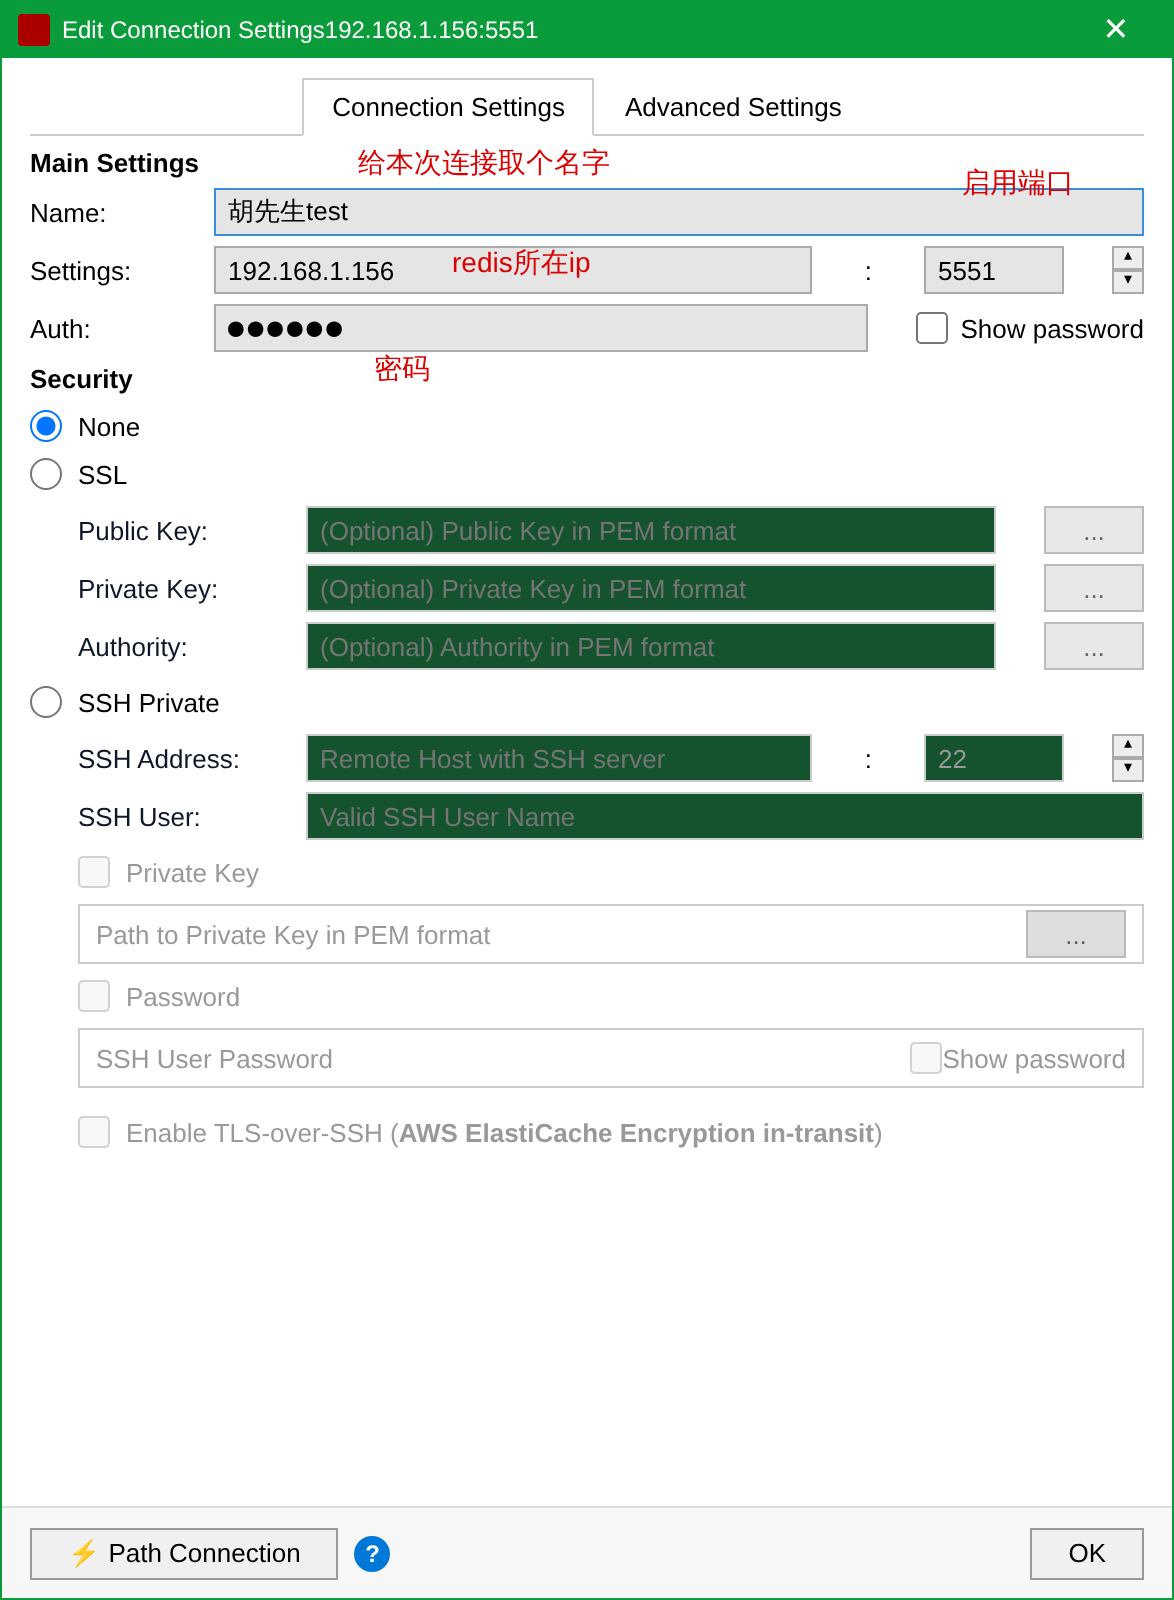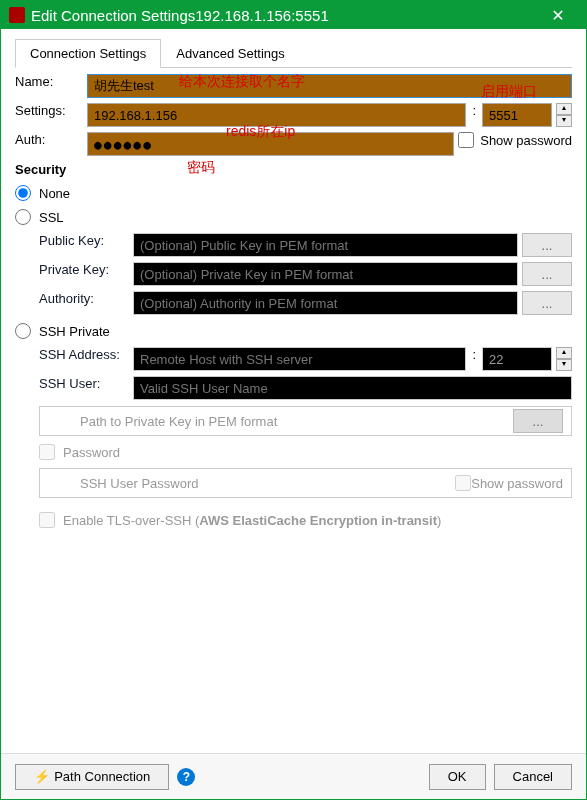--- a/index.html
+++ b/index.html
@@ -1,42 +1,42 @@
 <!DOCTYPE html>
 <html><head>
 <meta charset="utf-8">
 <style>
 * { box-sizing: border-box; margin: 0; padding: 0; font-family: "Segoe UI", Tahoma, sans-serif; font-size: 13px; }
 body { background: #f0f0f0; width: 587px; height: 800px; position: relative; }
 .window { width: 587px; height: 800px; background: #fff; border: 1px solid #0a9c3a; position: relative; }
 .titlebar { height: 28px; background: #0a9c3a; color: #fff; display: flex; align-items: center; padding: 0 8px; }
 .titlebar .icon { width: 16px; height: 16px; background: #a00; margin-right: 6px; border-radius: 2px; }
-.titlebar .title { flex: 1; font-size: 15px; }
+.titlebar .title { flex: 1; font-size: 12px; }
 .titlebar .close { width: 40px; text-align: center; cursor: pointer; font-size: 16px; }
 .content { padding: 10px 14px 0 14px; height: calc(100% - 28px - 46px); overflow: hidden; }
-.tabs { display: flex; border-bottom: 1px solid #ccc; margin-bottom: 6px; }
+.tabs { display: flex; border-bottom: 1px solid #ccc; margin-bottom: 6px; justify-content: center; }
 .tab { padding: 6px 14px; border: 1px solid transparent; border-bottom: none; cursor: pointer; }
 .tab.active { border-color: #ccc; background: #fff; border-bottom: 1px solid #fff; margin-bottom: -1px; }
 .section-title { font-weight: bold; margin: 6px 0 4px 0; }
-.row { display: flex; align-items: flex-start; margin: 5px 0; gap: 4px; }
+.row { display: flex; align-items: center; margin: 5px 0; gap: 24px; }
 .row label { width: 68px; }
-.row input[type=text], .row input[type=password] { flex: 1; height: 24px; border: 1px solid #aaa; padding: 0 6px; background: #a16207; }
+.row input[type=text], .row input[type=password] { flex: 1; height: 24px; border: 1px solid #aaa; padding: 0 6px; background: #e5e5e5; }
 .row input.port { width: 70px; flex: none; }
 .row .colon { padding: 0 2px; }
 .checkbox-row { display: flex; align-items: center; gap: 6px; }
 input[type=checkbox], input[type=radio] { width: 16px; height: 16px; }
 .radio-row { display: flex; align-items: center; gap: 8px; margin: 8px 0; }
 .sub { margin-left: 24px; }
 .sub .row label { width: 90px; color: #0f172a; }
 .sub input[type=text] { color: #999; }
-.sub input[type=text]:disabled { background: #000000; color: #999; border-color: #ccc; }
+.sub input[type=text]:disabled { background: #14532d; color: #999; border-color: #ccc; }
 .browse-btn { width: 50px; height: 24px; background: #e8e8e8; border: 1px solid #bbb; cursor: pointer; color: #666; }
 .sub-checkbox { margin: 8px 0; display: flex; align-items: center; gap: 8px; color: #999; }
 .sub-input-full { width: 100%; height: 30px; border: 1px solid #ccc; padding: 0 8px; margin: 6px 0; display: flex; align-items: center; color: #999; background: #fff; }
-.sub-input-full .ph { flex: 1; margin-left: 32px; }
+.sub-input-full .ph { flex: 1; }
 .sub-input-full .browse-btn { background: #ddd; }
 .footer { position: absolute; bottom: 0; left: 0; right: 0; height: 46px; border-top: 1px solid #ddd; display: flex; align-items: center; padding: 0 14px; gap: 8px; background: #f7f7f7; }
 .footer .spacer { flex: 1; }
 .btn { height: 26px; padding: 0 18px; border: 1px solid #999; background: #f0f0f0; cursor: pointer; }
 .btn.test { display: flex; align-items: center; gap: 4px; }
 .lightning { color: #888; }
 .help-icon { width: 18px; height: 18px; border-radius: 50%; background: #0078d7; color: #fff; display: inline-flex; align-items: center; justify-content: center; font-weight: bold; font-size: 12px; }
 .annotation { position: absolute; color: #d00; font-size: 14px; pointer-events: none; }
 .spinner { width: 16px; display: flex; flex-direction: column; }
 .spinner span { height: 12px; border: 1px solid #aaa; font-size: 8px; text-align: center; line-height: 8px; cursor: pointer; background: #eee; }
@@ -53,20 +53,21 @@
     <div class="title">Edit Connection Settings192.168.1.156:5551</div>
     <div class="close">✕</div>
   </div>
 
   <div class="content">
     <div class="tabs">
       <div class="tab active">Connection Settings</div>
       <div class="tab">Advanced Settings</div>
     </div>
 
+    <div class="section-title">Main Settings</div>
 
     <div class="row">
       <label>Name:</label>
       <input type="text" class="name-input" value="胡先生test" style="">
     </div>
 
     <div class="row addr-row">
       <label>Settings:</label>
       <input type="text" class="addr" value="192.168.1.156" style="">
       <span class="colon">:</span>
@@ -130,20 +131,24 @@
         <div class="spinner">
             <span>▴</span>
             <span>▾</span>
           </div>
       </div>
       <div class="row">
         <label>SSH User:</label>
         <input type="text" disabled="" placeholder="Valid SSH User Name" style="">
       </div>
 
+      <div class="sub-checkbox">
+        <input type="checkbox" disabled="" style="">
+        <span>Private Key</span>
+      </div>
       <div class="sub-input-full">
         <span class="ph">Path to Private Key in PEM format</span>
         <button class="browse-btn">...</button>
       </div>
 
       <div class="sub-checkbox">
         <input type="checkbox" disabled="" style="">
         <span>Password</span>
       </div>
       <div class="sub-input-full">
@@ -162,20 +167,19 @@
   </div>
 
   <div class="footer">
     <button class="btn test">
       <span class="lightning">⚡</span>
       <span>Path Connection</span>
     </button>
     <span class="help-icon">?</span>
     <div class="spacer"></div>
     <button class="btn">OK</button>
-    <button class="btn">Cancel</button>
   </div>
 
   <div class="annotation" style="top:72px;left:178px">给本次连接取个名字</div>
   <div class="annotation" style="top:82px;left:480px">启用端口</div>
   <div class="annotation" style="top:122px;left:225px">redis所在ip</div>
-  <div class="annotation" style="top:158px;left:186px">密码</div>
+  <div class="annotation" style="top:175px;left:186px">密码</div>
 </div>
 
 </body></html>

